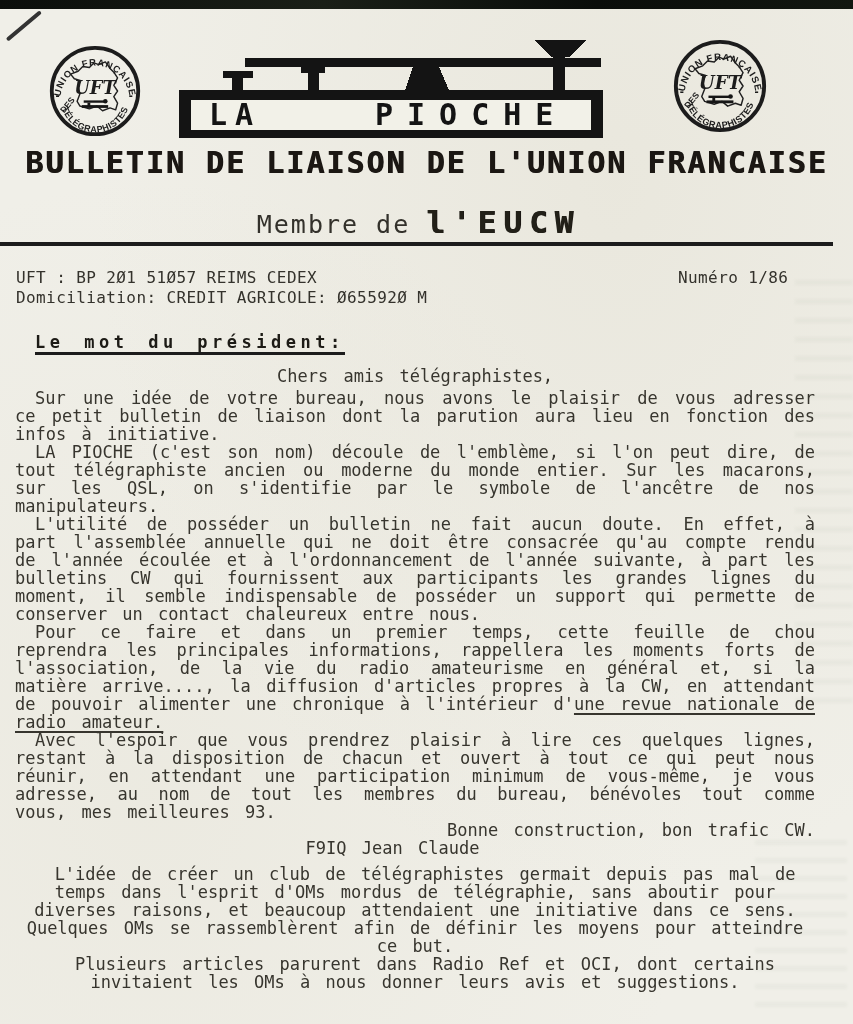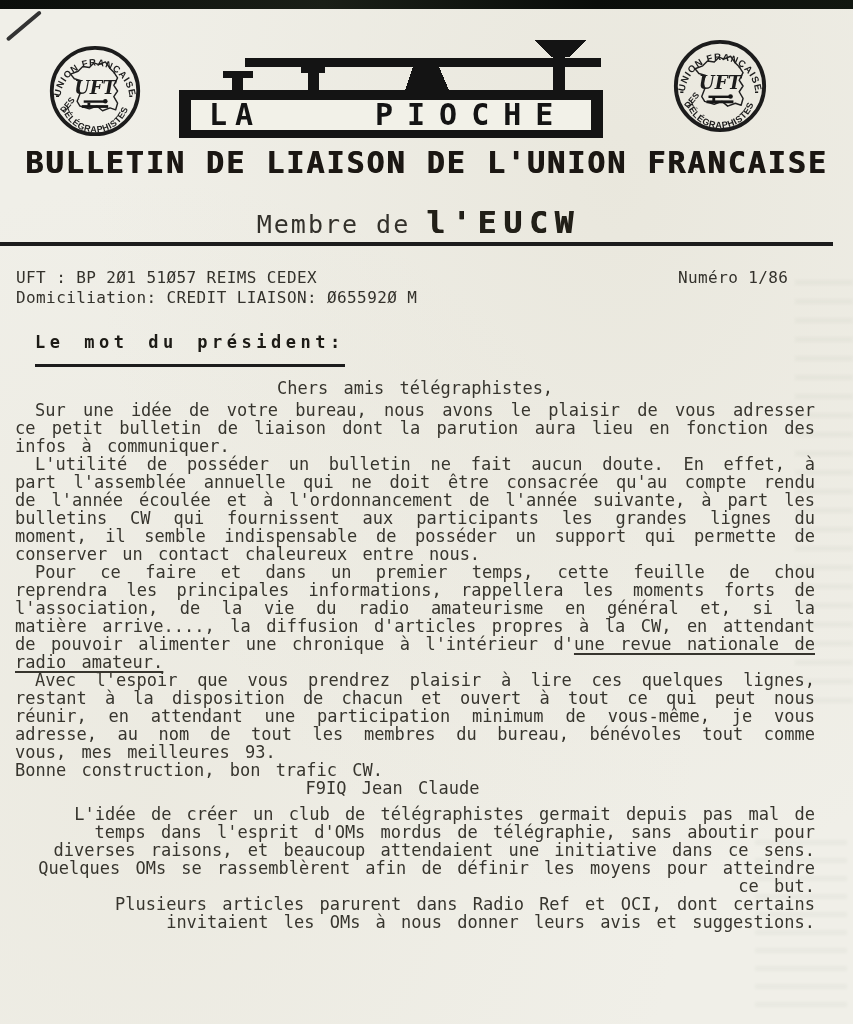--- a/index.html
+++ b/index.html
@@ -36,28 +36,28 @@
   .mem-org{font:bold 31px/32px "DejaVu Sans Mono", monospace;letter-spacing:7px;
     text-shadow:0.8px 0 0 #1b1713;}
   .rule{position:absolute;left:0;top:242px;width:833px;height:4px;background:#1c1c1c;}
   .addr{position:absolute;left:16px;top:268px;font:16px/20px "DejaVu Sans Mono", monospace;
     letter-spacing:.4px;color:#34322c;}
   .issue{position:absolute;left:630px;top:268px;font:16px/20px "DejaVu Sans Mono", monospace;
     letter-spacing:.4px;color:#34322c;margin-left:48px;}
   .col{position:absolute;left:15px;top:332px;width:800px;
     font:17px/18px "DejaVu Sans Mono", monospace;word-spacing:5px;color:#37352e;}
   .sec-h{margin:0 0 0 20px;display:inline-block;font-weight:bold;color:#1d1b16;
-    border-bottom:3px solid #1c1c1c;padding-bottom:12px;line-height:20px;}
+    border-bottom:3px solid #1c1c1c;padding-bottom:0;line-height:20px;}
   .sec-h.h1{letter-spacing:4.5px;}
   .sec-h.h2{letter-spacing:8px;margin-top:6px;}
   .salutation{margin:12px 0 0 262px;}
   .col p{margin:0;text-align:justify;text-indent:20px;}
   .col p.first{margin-top:4px;}
-  .col p.noindent{text-indent:0;text-align:left;}
-  .col p.hist{text-align:right;}
+  .col p.noindent{text-indent:0;text-align:right;}
+  .col p.hist{text-align:center;}
   .col p.hist.hfirst{margin-top:8px;}
   .ul{text-decoration:underline;text-decoration-thickness:2px;text-underline-offset:3px;}
   .signature{text-align:center;padding-right:45px;}
   .hblock{display:block;}
 </style>
 </head>
 <body>
 
 <div class="page">
 
@@ -128,31 +128,32 @@
 
   <div class="membership">
     <span class="mem-pre">Membre de</span>
     <span class="mem-org">l'EUCW</span>
   </div>
 
   <div class="rule"></div>
 
   <div class="addr">
     <div>UFT : BP 2Ø1 51Ø57 REIMS CEDEX</div>
-    <div>Domiciliation: CREDIT LIAISON: Ø65592Ø M</div>
+    <div>Domiciliation: CREDIT AGRICOLE: Ø65592Ø M</div>
   </div>
   <div class="issue">Numéro 1/86</div>
 
   <div class="col">
 
     <span class="sec-h h1 hblock" style="display:inline-block">Le mot du président:</span>
 
     <div class="salutation">Chers amis télégraphistes,</div>
 
-    <p class="first">Sur une idée de votre bureau, nous avons le plaisir de vous adresser ce petit bulletin de liaison dont la parution aura lieu en fonction des infos à communiquer.</p>
+    <p class="first">Sur une idée de votre bureau, nous avons le plaisir de vous adresser ce petit bulletin de liaison dont la parution aura lieu en fonction des infos à initiative.</p>
+    <p>LA PIOCHE (c'est son nom) découle de l'emblème, si l'on peut dire, de tout télégraphiste ancien ou moderne du monde entier. Sur les macarons, sur les QSL, on s'identifie par le symbole de l'ancêtre de nos manipulateurs.</p>
     <p>L'utilité de posséder un bulletin ne fait aucun doute. En effet, à part l'assemblée annuelle qui ne doit être consacrée qu'au compte rendu de l'année écoulée et à l'ordonnancement de l'année suivante, à part les bulletins CW qui fournissent aux participants les grandes lignes du moment, il semble indispensable de posséder un support qui permette de conserver un contact chaleureux entre nous.</p>
     <p><span>Pour ce faire et dans un premier temps, cette feuille de chou reprendra les principales informations, rappellera les moments forts de l'association, de la vie du radio amateurisme en général et, si la matière arrive...., la diffusion d'articles propres à la CW, en attendant de pouvoir alimenter une chronique à l'intérieur d'</span><span class="ul">une revue nationale de radio amateur.</span></p>
     <p>Avec l'espoir que vous prendrez plaisir à lire ces quelques lignes, restant à la disposition de chacun et ouvert à tout ce qui peut nous réunir, en attendant une participation minimum de vous-même, je vous adresse, au nom de tout les membres du bureau, bénévoles tout comme vous, mes meilleures 93.</p>
     <p class="noindent">Bonne construction, bon trafic CW.</p>
 
     <div class="signature">F9IQ Jean Claude</div>
 
 
     <p class="hist hfirst">L'idée de créer un club de télégraphistes germait depuis pas mal de temps dans l'esprit d'OMs mordus de télégraphie, sans aboutir pour diverses raisons, et beaucoup attendaient une initiative dans ce sens. Quelques OMs se rassemblèrent afin de définir les moyens pour atteindre ce but.</p>
     <p class="hist">Plusieurs articles parurent dans Radio Ref et OCI, dont certains invitaient les OMs à nous donner leurs avis et suggestions.</p>

